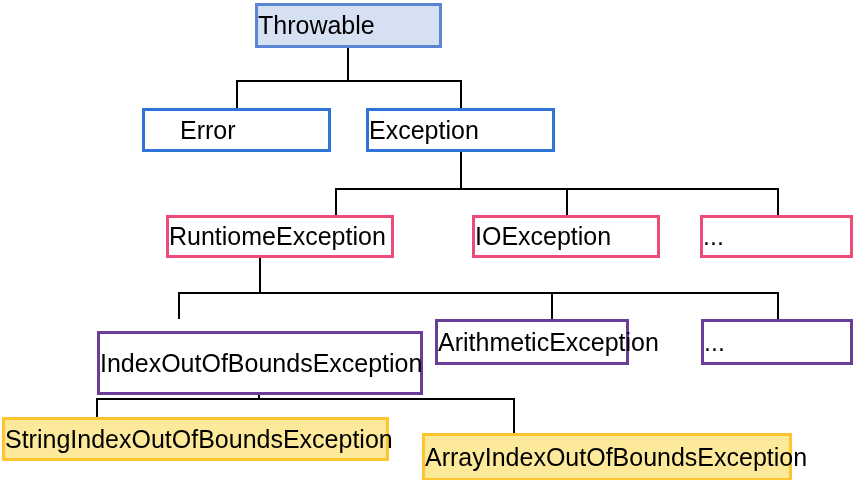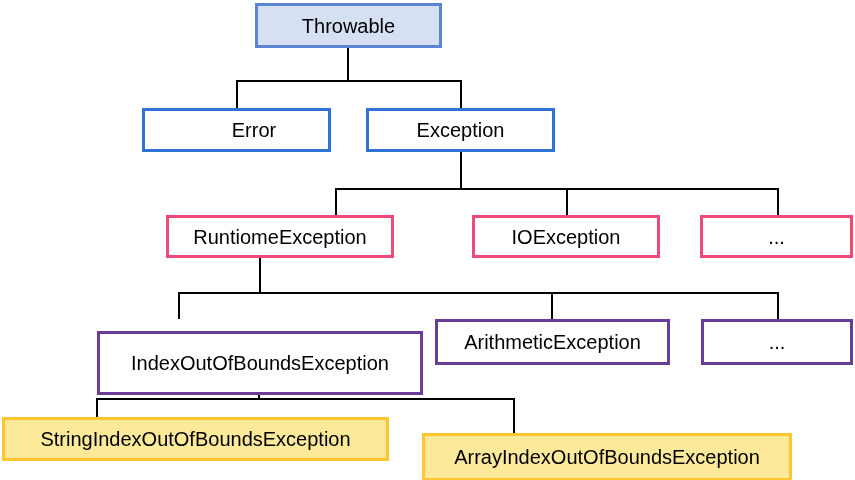--- a/index.html
+++ b/index.html
@@ -25,24 +25,24 @@
     height: 480px;
     background: var(--background);
     font-family: "Liberation Sans", "DejaVu Sans", sans-serif;
     overflow: hidden;
   }
   .node {
     position: absolute;
     box-sizing: border-box;
     display: flex;
     align-items: center;
-    justify-content: center;
+    justify-content: flex-start;
     background: var(--background);
     color: var(--text);
-    font-size: 20px;
+    font-size: 25px;
     line-height: 1;
     white-space: nowrap;
   }
   .level1 { background: var(--level1-fill); border: 3px solid var(--level1-border); }
   .level2 { border: 3px solid var(--level2-border); }
   .level3 { border: 3px solid var(--level3-border); }
   .level4 { border: 3px solid var(--level4-border); }
   .level5 { background: var(--level5-fill); border: 3px solid var(--level5-border); }
   .line {
     position: absolute;
@@ -95,21 +95,21 @@
   <div class="node level3" style="left:472px; top:215px; width:188px; height:43px;">
     <span>IOException</span>
   </div>
   <div class="node level3" style="left:700px; top:215px; width:153px; height:43px;">
     <span>...</span>
   </div>
 
   <div class="node level4" style="left:97px;  top:319px; width:326px; height:64px;margin-top:12px;">
     <span>IndexOutOfBoundsException</span>
   </div>
-  <div class="node level4" style="left:435px; top:319px; width:235px; height:46px;">
+  <div class="node level4" style="left:435px; top:319px; width:194px; height:46px;">
     <span>ArithmeticException</span>
   </div>
   <div class="node level4" style="left:701px; top:319px; width:152px; height:46px;">
     <span>...</span>
   </div>
 
   <div class="node level5" style="left:2px;   top:417px; width:387px; height:44px;">
     <span>StringIndexOutOfBoundsException</span>
   </div>
   <div class="node level5" style="left:422px; top:433px; width:370px; height:48px;">

